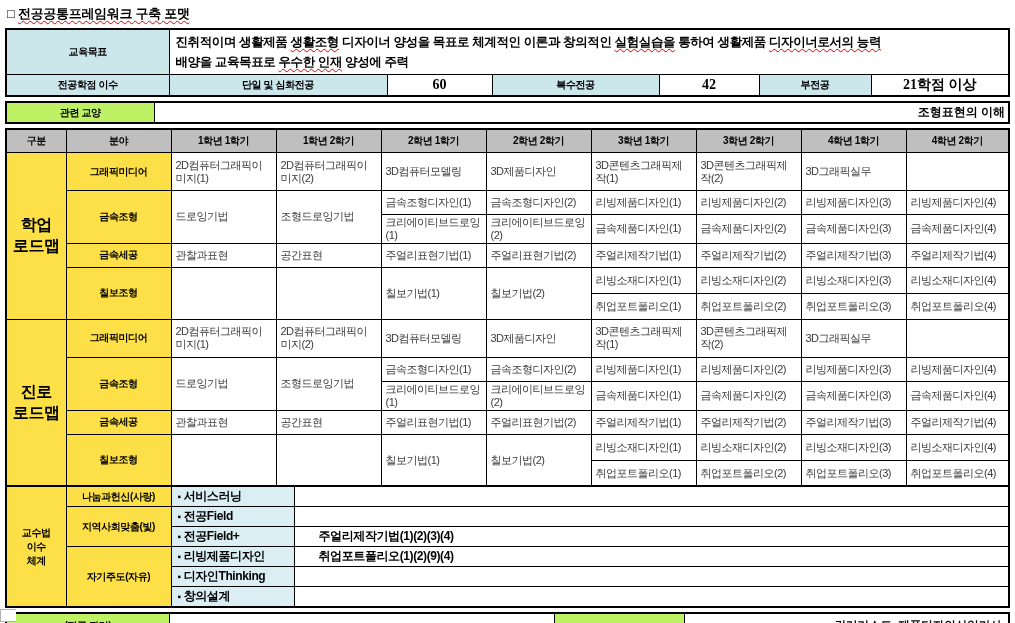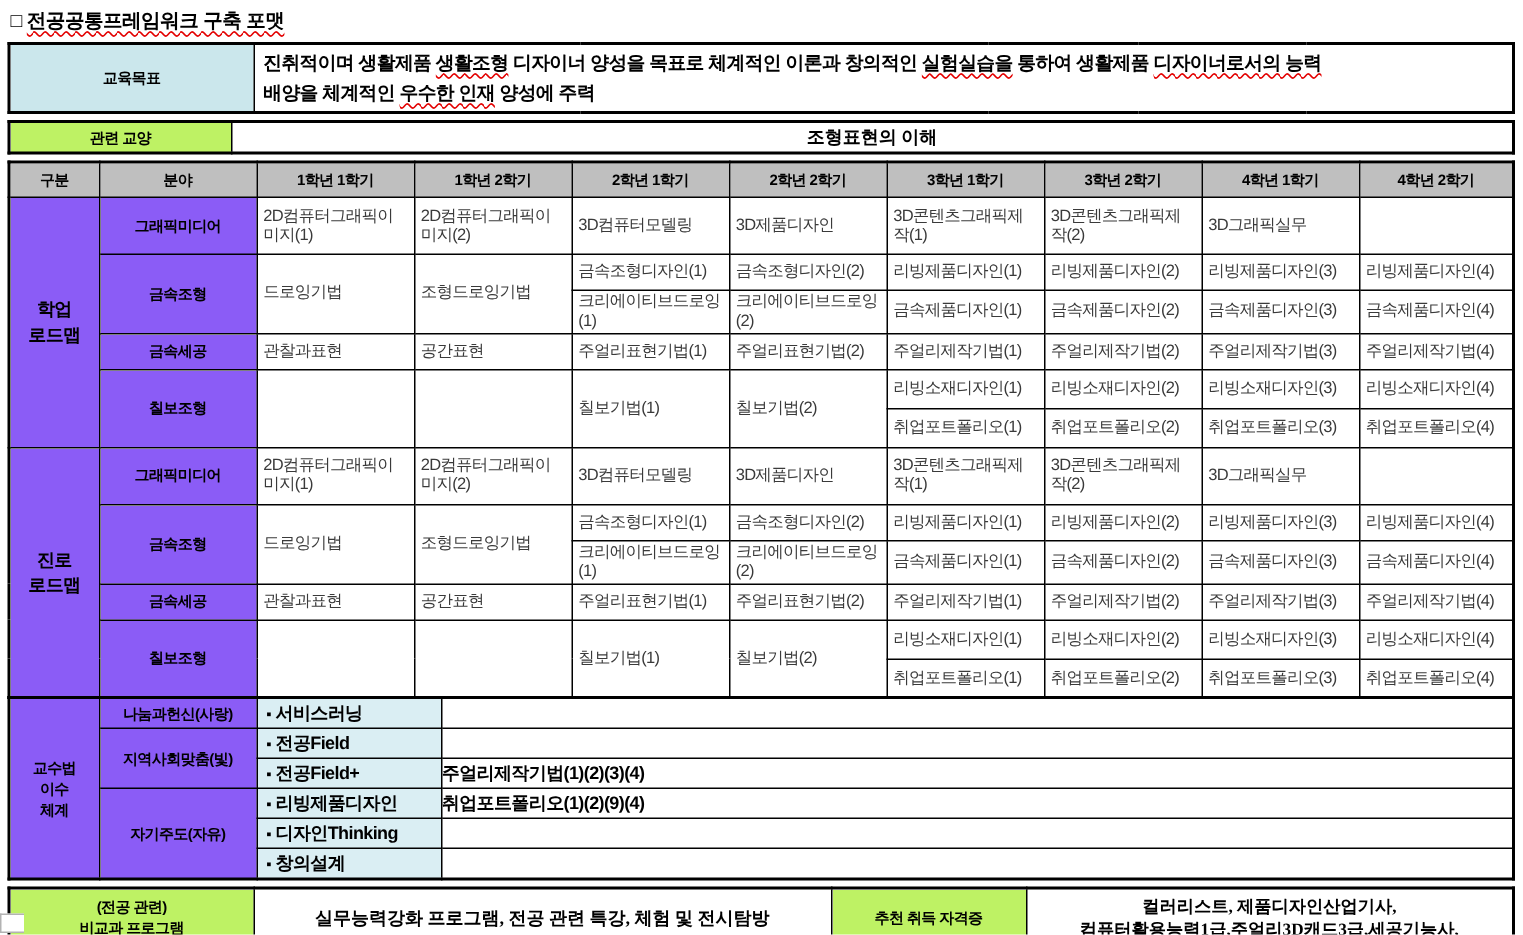--- a/index.html
+++ b/index.html
@@ -10,31 +10,31 @@
   .wrap{position:absolute;left:5px;top:3px;width:1003px;}
   .doc-title{font-size:13px;font-weight:bold;margin:2px 0 5px 2px;letter-spacing:-0.3px;}
   .sq{text-decoration-line:underline;text-decoration-style:wavy;text-decoration-color:#e30000;text-decoration-thickness:1px;text-underline-offset:2px;}
   table{border-collapse:collapse;table-layout:fixed;width:1003px;border:2px solid #000;margin:0 0 4px 0;}
   th,td{border:1px solid #000;padding:1px 3px;vertical-align:middle;overflow:hidden;}
   th{font-size:10px;font-weight:bold;text-align:center;letter-spacing:-0.4px;}
   td{font-size:12px;}
   .cyan{background:#cbe7ec;}
   .green{background:#bef264;}
   .grayh{background:#bfbfbf;}
-  .grayl{background:#8b5cf6;}
+  .grayl{background:#fde047;}
   .pre{white-space:pre-line;}
   .obj{font-size:12.5px;font-weight:bold;text-align:left;padding:2px 6px;line-height:20px;letter-spacing:-0.4px;}
   .num{font-family:"Liberation Serif","DejaVu Serif",serif;font-weight:bold;font-size:14px;text-align:center;}
-  .ctr{text-align:center;font-weight:bold;font-family:Liberation Serif, serif;}
+  .ctr{text-align:right;font-weight:bold;}
   .course{font-size:11px;font-weight:normal;color:#3a3a3a;text-align:left;line-height:1.18;padding:1px 4px;letter-spacing:-0.5px;}
-  .glabel{font-size:12px;margin-top:24px;}
+  .glabel{font-size:16px;margin-top:24px;}
   .hrow th{height:20px;}
   #teach td.bullet{background:#daeef3;font-weight:bold;text-align:left;padding-left:6px;letter-spacing:-0.4px;}
   #teach td.bullet::before{content:"▪";margin-right:3px;font-size:10px;}
-  #teach td.tval{font-weight:bold;text-align:left;padding-left:0;letter-spacing:-0.4px;}
+  #teach td.tval{font-weight:bold;text-align:left;padding-left:24px;letter-spacing:-0.4px;}
   #teach tr{height:16px;}
   .corner-frag{position:absolute;left:0;bottom:1px;width:15px;height:11px;border:1px solid #b3b3b3;border-right:none;background:#fff;}
 </style>
 </head>
 <body>
 
 <div class="wrap">
 
   <div class="doc-title"><span>□</span> <span class="sq">전공공통프레임워크 구축 포맷</span></div>
 
@@ -44,21 +44,30 @@
         <col style="width:218px">
         <col style="width:105px">
         <col style="width:167px">
         <col style="width:100px">
         <col style="width:112px">
         <col style="width:138px">
       </colgroup>
     <tbody>
         <tr style="height:42px">
       <th class="cyan">교육목표</th>
-      <td colspan="6" class="obj"><span>진취적이며 생활제품 </span><span class="sq">생활조형</span><span> 디자이너 양성을 목표로 체계적인 이론과 창의적인 </span><span class="sq">실험실습을</span><span> 통하여 생활제품 </span><span class="sq">디자이너로서의 능력</span><br><span>배양을 체계적인 </span><span class="sq">우수한 인재</span><span> 양성에 주력</span></td>
+      <td colspan="6" class="obj"><span>진취적이며 생활제품 </span><span class="sq">생활조형</span><span> 디자이너 양성을 목표로 체계적인 이론과 창의적인 </span><span class="sq">실험실습을</span><span> 통하여 생활제품 </span><span class="sq">디자이너로서의 능력</span><br><span>배양을 교육목표로 </span><span class="sq">우수한 인재</span><span> 양성에 주력</span></td>
+    </tr>
+    <tr style="height:21px">
+      <th class="cyan">전공학점 이수</th>
+      <th class="cyan">단일 및 심화전공</th>
+      <td class="num">60</td>
+      <th class="cyan">복수전공</th>
+      <td class="num">42</td>
+      <th class="cyan">부전공</th>
+      <td class="num">21학점 이상</td>
     </tr>
   </tbody>
     </table>
 
   <table>
     <colgroup>
         <col style="width:148px">
         <col style="width:855px">
       </colgroup>
     <tbody>

